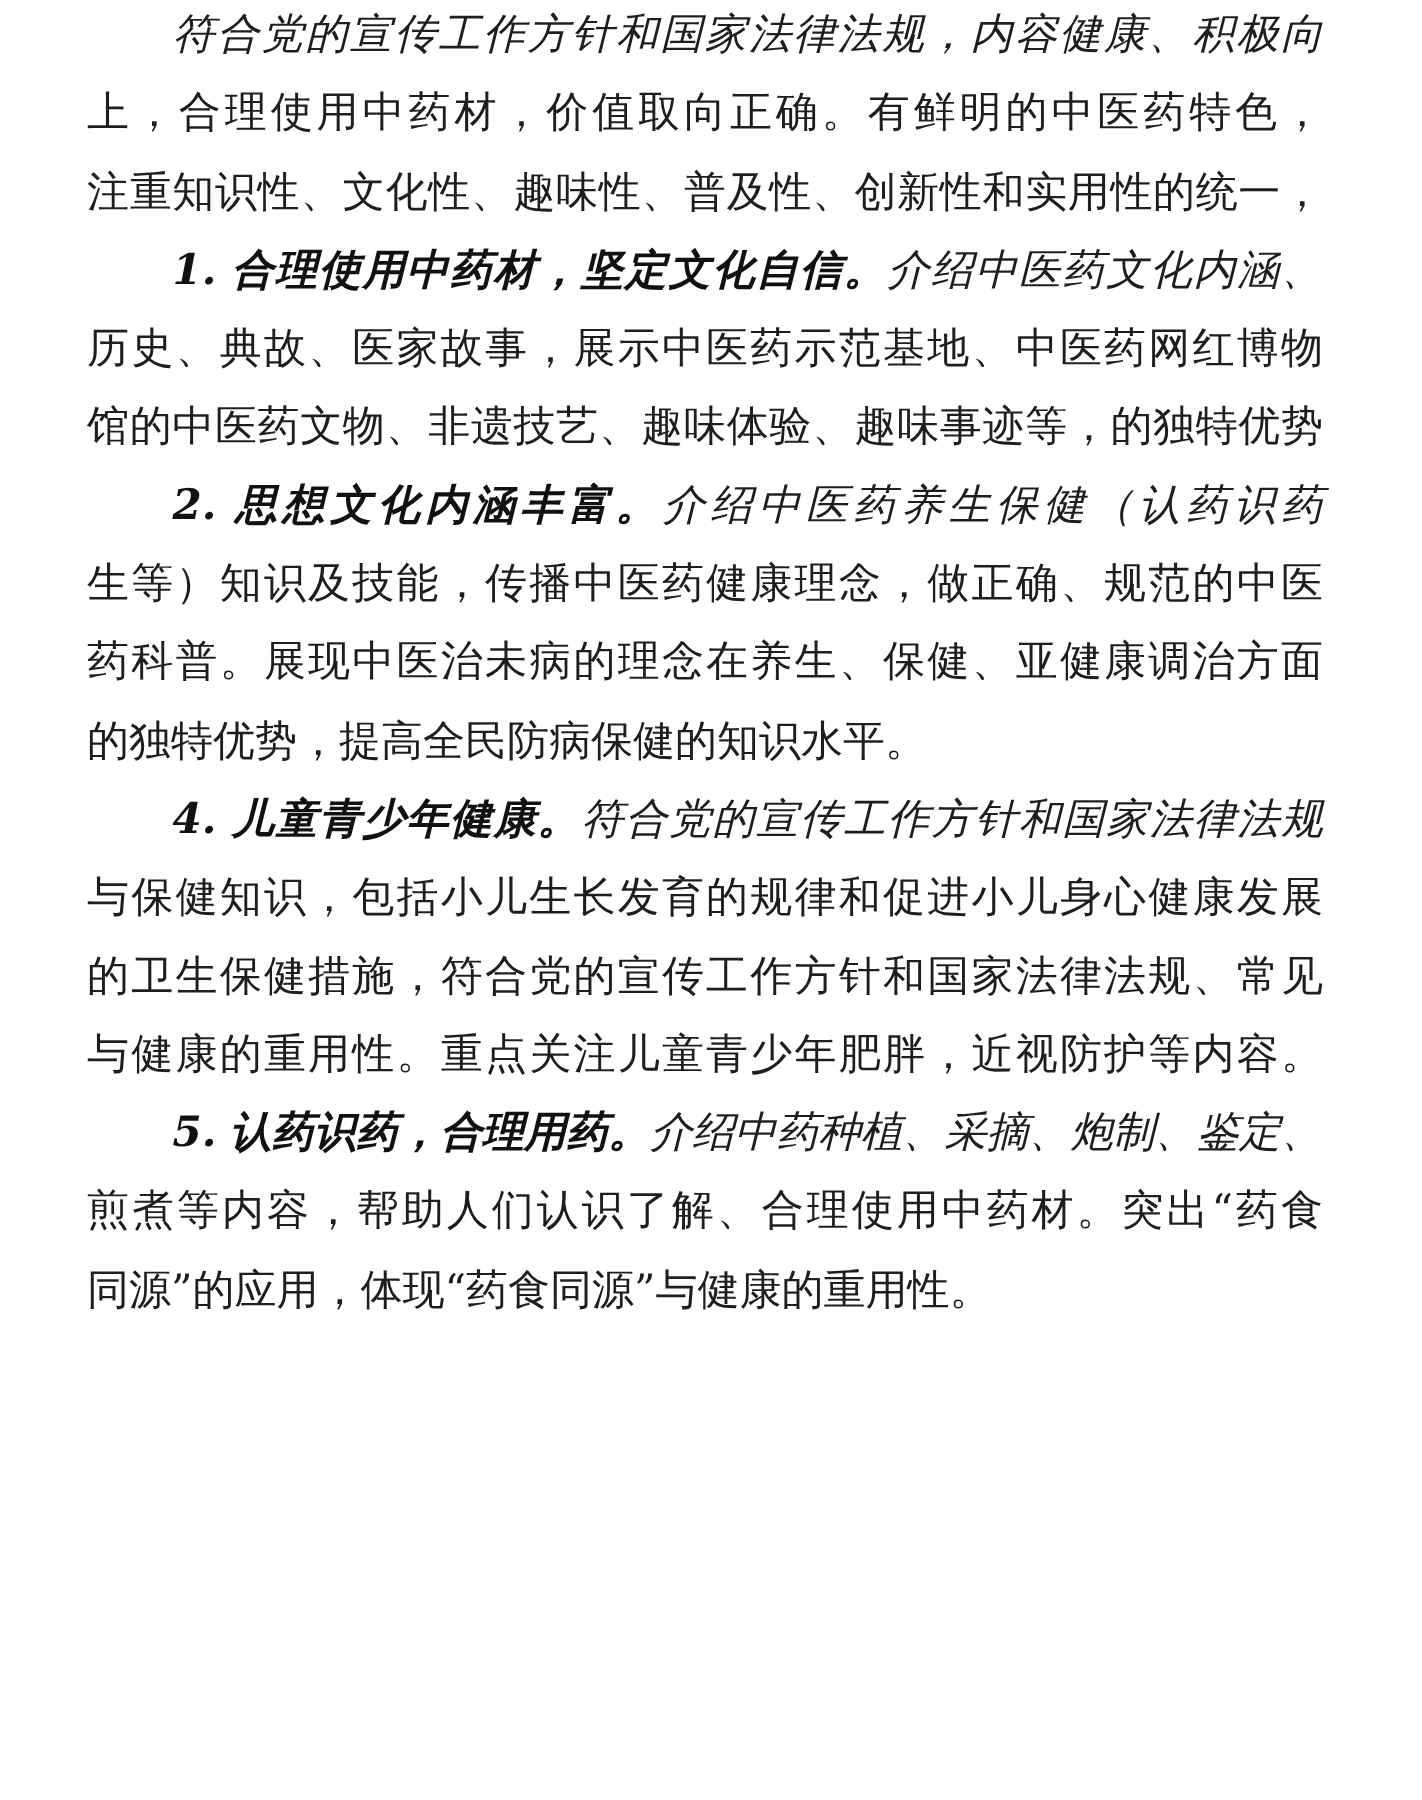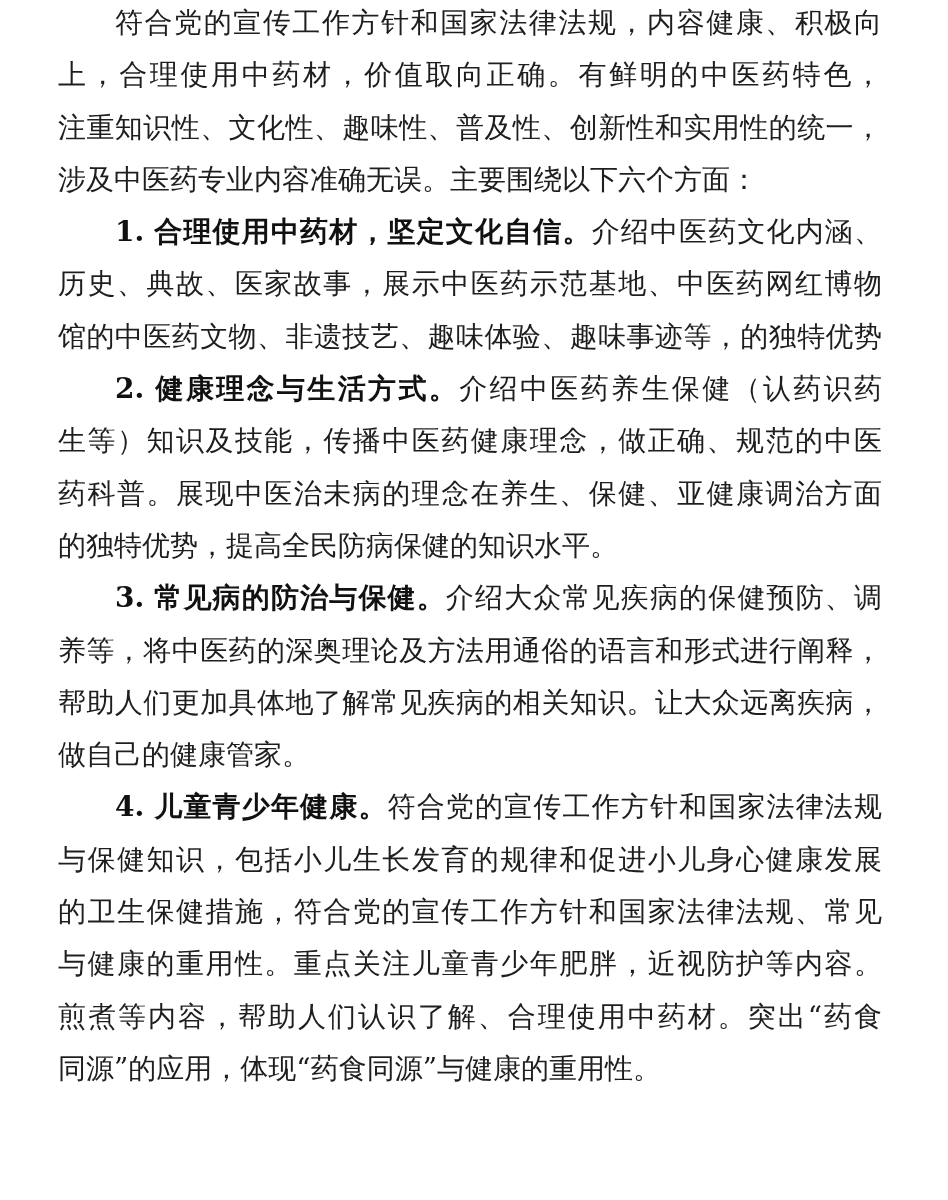--- a/index.html
+++ b/index.html
@@ -10,61 +10,55 @@
     color: #1e1e1e;
     font-size: 28px;
   }
   .line {
     height: 52.3px; line-height: 45px;
     white-space: nowrap;
     text-align: justify; text-align-last: justify;
     display: block;
   }
   .line.last { text-align-last: left; }
-  .indent { padding-left: 57px; }
+  .indent { padding-left: 57px; font-style: italic; }
   .bold { font-weight: bold; color: #111; }
   .para { display: block; }
 </style>
 </head>
 <body>
 
 <div class="page">
 
   <div class="para">
     <span class="line indent">符合党的宣传工作方针和国家法律法规，内容健康、积极向</span>
     <span class="line">上，合理使用中药材，价值取向正确。有鲜明的中医药特色，</span>
     <span class="line">注重知识性、文化性、趣味性、普及性、创新性和实用性的统一，</span>
-    <span class="line last">涉及中医药专业内容准确无误。主要围绕以下六个方面：</span>
   </div>
 
   <div class="para">
     <span class="line indent"><b class="bold">1.</b> <b class="bold">合理使用中药材，坚定文化自信。</b><span>介绍中医药文化内涵、</span></span>
     <span class="line">历史、典故、医家故事，展示中医药示范基地、中医药网红博物</span>
     <span class="line">馆的中医药文物、非遗技艺、趣味体验、趣味事迹等，的独特优势</span>
   </div>
 
   <div class="para">
-    <span class="line indent"><b class="bold">2.</b> <b class="bold">健康理念与生活方式。</b><span>介绍中医药养生保健（认药识药</span></span>
+    <span class="line indent"><b class="bold">2.</b> <b class="bold">思想文化内涵丰富。</b><span>介绍中医药养生保健（认药识药</span></span>
     <span class="line">生等）知识及技能，传播中医药健康理念，做正确、规范的中医</span>
     <span class="line">药科普。展现中医治未病的理念在养生、保健、亚健康调治方面</span>
     <span class="line last">的独特优势，提高全民防病保健的知识水平。</span>
   </div>
 
-  <div class="para">
-    <span class="line indent"><b class="bold">3.</b> <b class="bold">常见病的防治与保健。</b><span>介绍大众常见疾病的保健预防、调</span></span>
-    <span class="line">养等，将中医药的深奥理论及方法用通俗的语言和形式进行阐释，</span>
-    <span class="line">帮助人们更加具体地了解常见疾病的相关知识。让大众远离疾病，</span>
-    <span class="line last">做自己的健康管家。</span>
-  </div>
 
   <div class="para">
     <span class="line indent"><b class="bold">4.</b> <b class="bold">儿童青少年健康。</b><span>符合党的宣传工作方针和国家法律法规</span></span>
     <span class="line">与保健知识，包括小儿生长发育的规律和促进小儿身心健康发展</span>
     <span class="line">的卫生保健措施，符合党的宣传工作方针和国家法律法规、常见</span>
     <span class="line">与健康的重用性。重点关注儿童青少年肥胖，近视防护等内容。</span>
   </div>
 
   <div class="para">
+    <span class="line indent"><b class="bold">5.</b> <b class="bold">认药识药，合理用药。</b><span>介绍中药种植、采摘、炮制、鉴定、</span></span>
     <span class="line">煎煮等内容，帮助人们认识了解、合理使用中药材。突出“药食</span>
     <span class="line last">同源”的应用，体现“药食同源”与健康的重用性。</span>
   </div>
 
 </div>
 
 </body></html>

